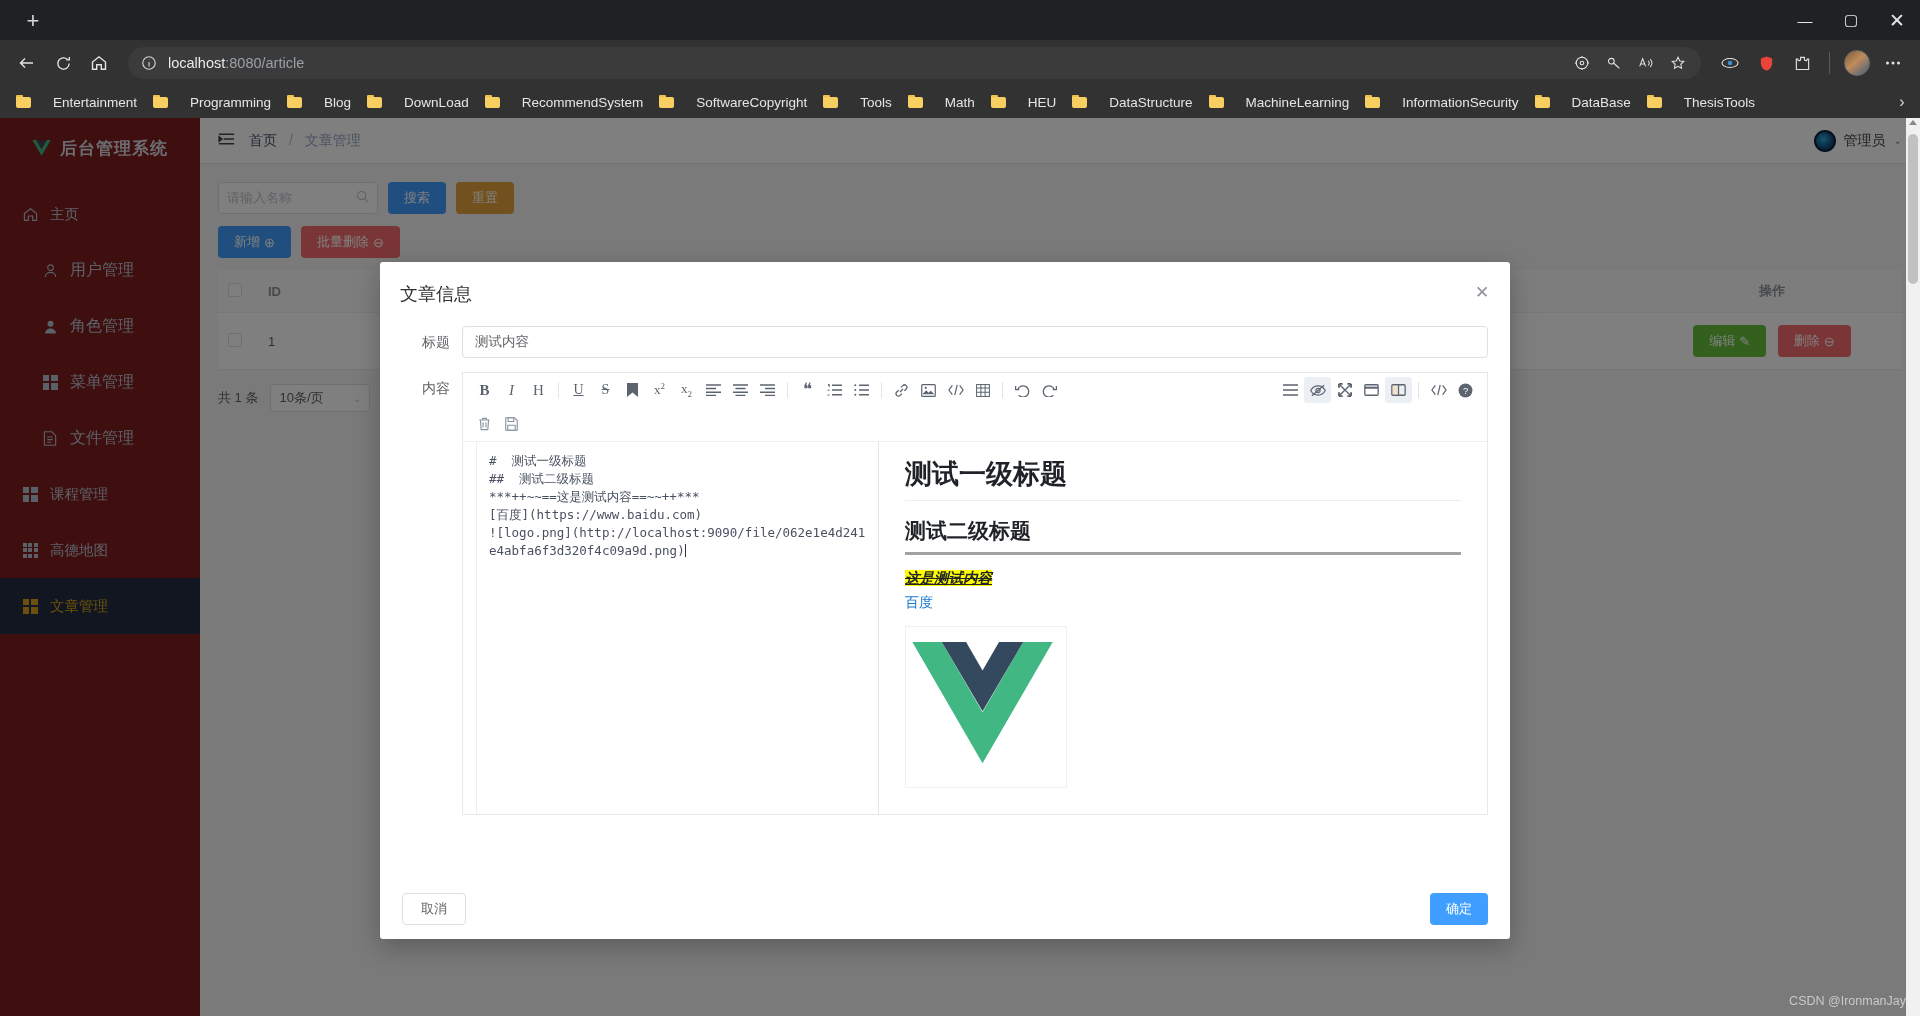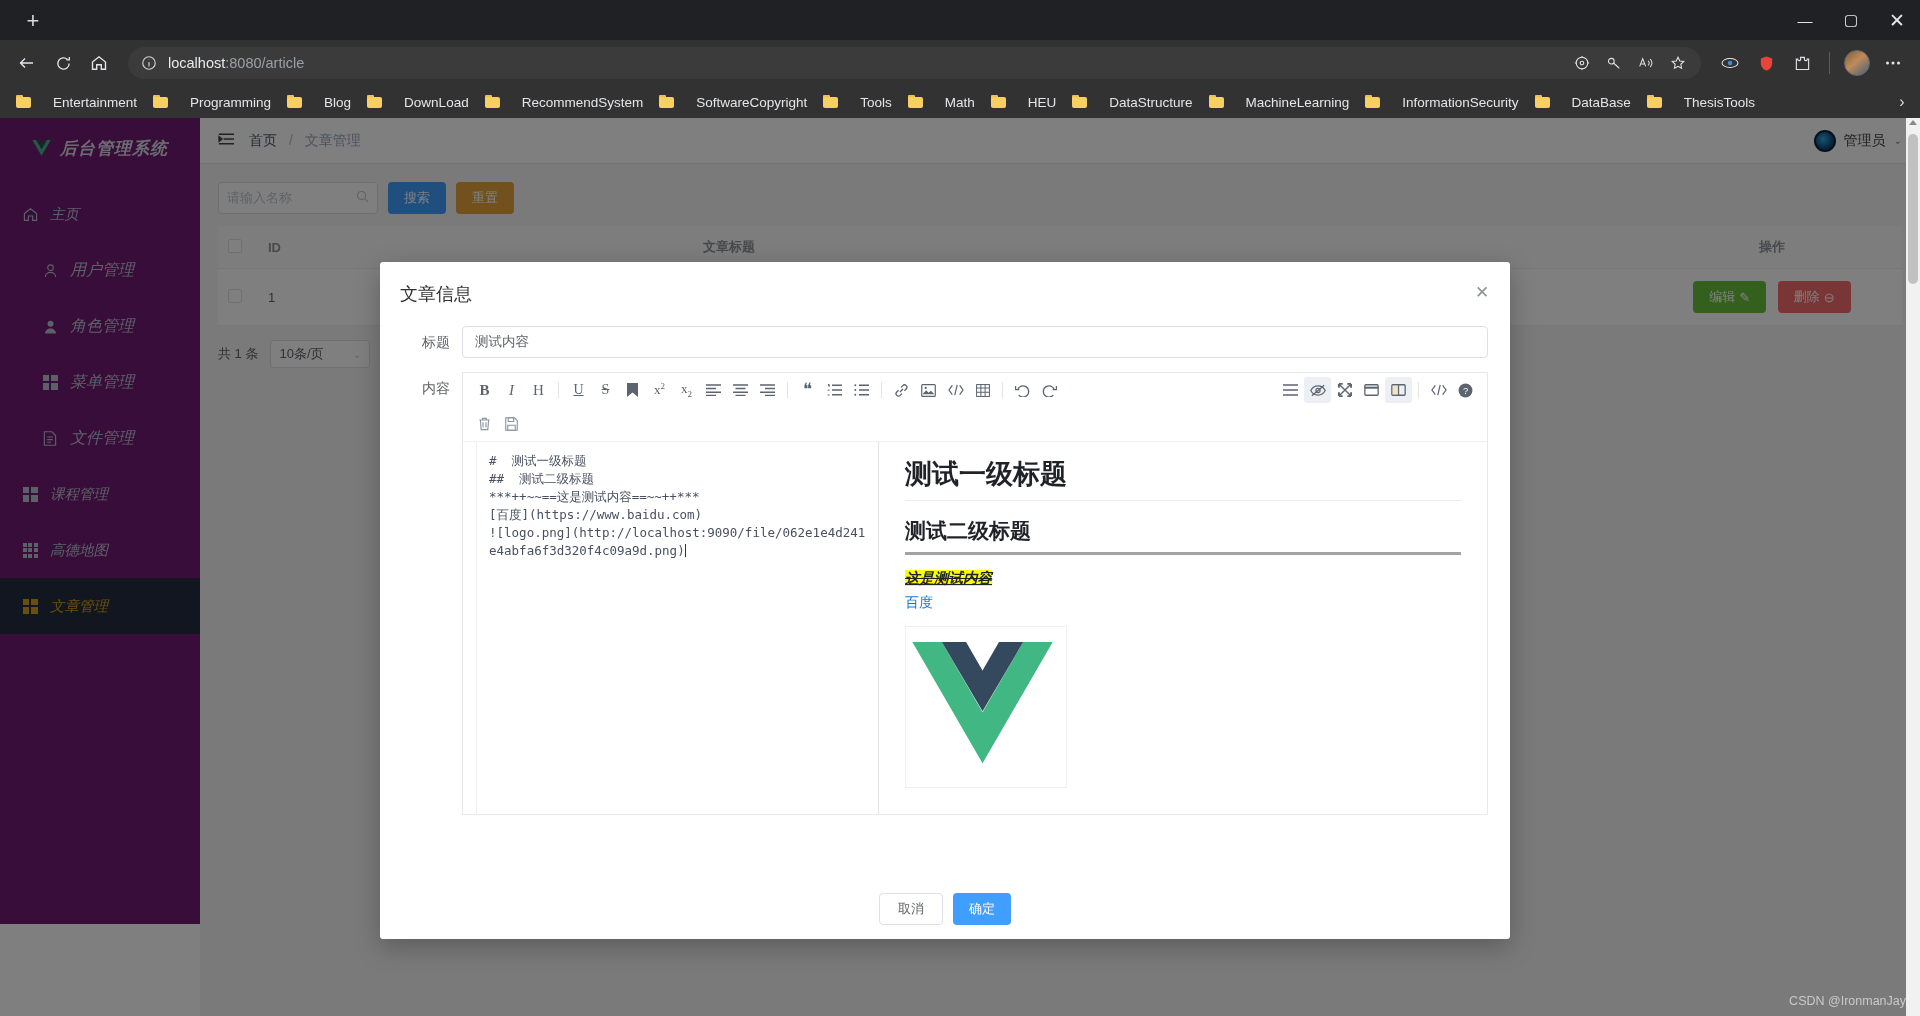--- a/index.html
+++ b/index.html
@@ -115,22 +115,22 @@
     position: absolute; left: 0; top: 118px; width: 1920px; height: 898px;
     background: #fff; display: flex; overflow: hidden;
   }
   .dim-overlay {
     position: absolute; left: 0; top: 118px; width: 1920px; height: 898px;
     background: rgba(0,0,0,0.5); z-index: 50;
   }
 
   
   .sidebar {
-    width: 200px; background: #701a75; flex: none; height: 806px;
-    position: relative; z-index: 5; font-style: italic;
+    width: 200px; background: #7f1d1d; flex: none; height: 898px;
+    position: relative; z-index: 5;
   }
   .logo {
     height: 60px; display: flex; align-items: center; justify-content: center;
     gap: 8px;
   }
   .logo-text {
     color: #d6dbe4; font-size: 17px; font-weight: bold; letter-spacing: 1px;
   }
   .menu { padding-top: 8px; }
   .menu-item {
@@ -281,21 +281,21 @@
     color: #1f2328;
   }
   .pv-link { color: #1677d2; font-size: 14px; display: block; margin-top: 6px; }
   .pv-img {
     margin-top: 14px; width: 162px; height: 162px; background: #fff;
     border: 1px solid #f0f0f0; display: flex; align-items: center;
     justify-content: center;
   }
 
   .dlg-foot {
-    padding: 14px 22px; display: flex; justify-content: center; gap: 10px;
+    padding: 14px 22px; display: flex; justify-content: space-between; gap: 10px;
     margin-top: 34px;
   }
   .btn-plain {
     height: 32px; padding: 0 18px; border-radius: 4px; font-size: 13px;
     border: 1px solid #dcdfe6; background: #fff; color: #606266;
     display: inline-flex; align-items: center;
   }
 
   .watermark {
     position: absolute; right: 14px; bottom: 8px; color: #c9c9c9;
@@ -599,20 +599,30 @@
               <svg width="13" height="13" viewBox="0 0 14 14" fill="none" stroke="#c0c4cc" stroke-width="1.2">
                 <circle cx="6" cy="6" r="4.4"></circle>
                   <path d="M9.4 9.4L13 13"></path>
                 </svg>
             </span>
           </div>
           <button class="btn btn-primary">搜索</button>
           <button class="btn btn-warning">重置</button>
         </div>
 
+        <div class="ops">
+          <button class="btn btn-primary">
+            <span>新增</span>
+            <span>⊕</span>
+          </button>
+          <button class="btn btn-danger">
+            <span>批量删除</span>
+            <span>⊖</span>
+          </button>
+        </div>
 
         <table class="tbl">
           <thead>
               <tr>
             <th style="width:40px"><span class="cbx"></span></th>
             <th>ID</th>
             <th>文章标题</th>
             <th style="text-align:center;width:260px">操作</th>
           </tr>
             </thead>

